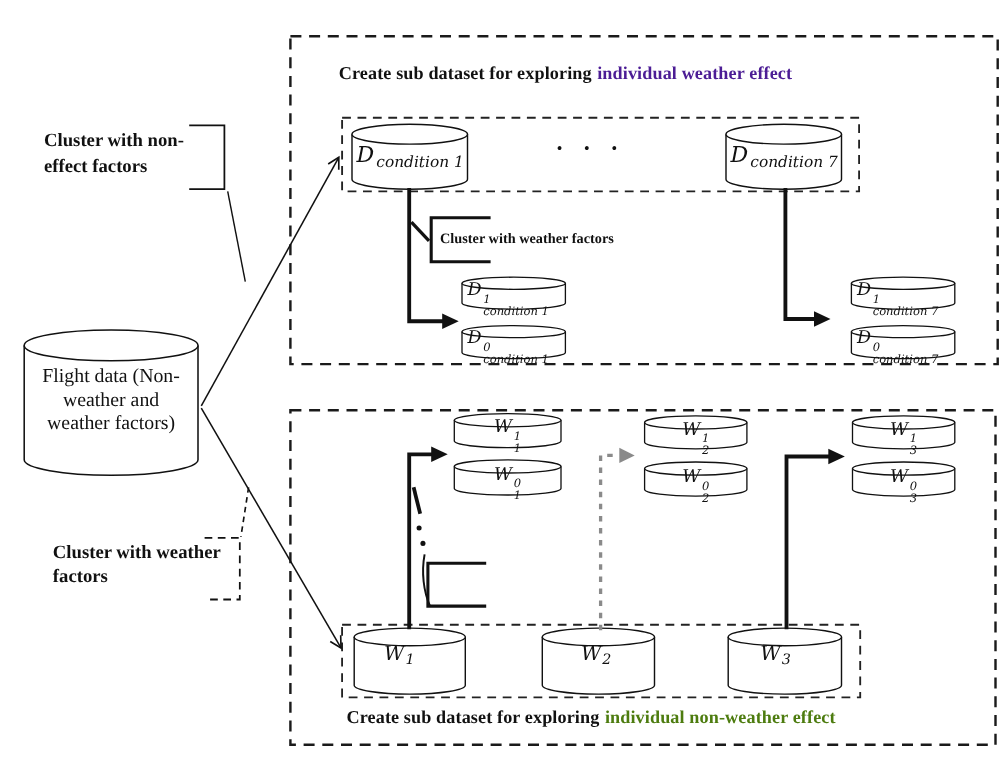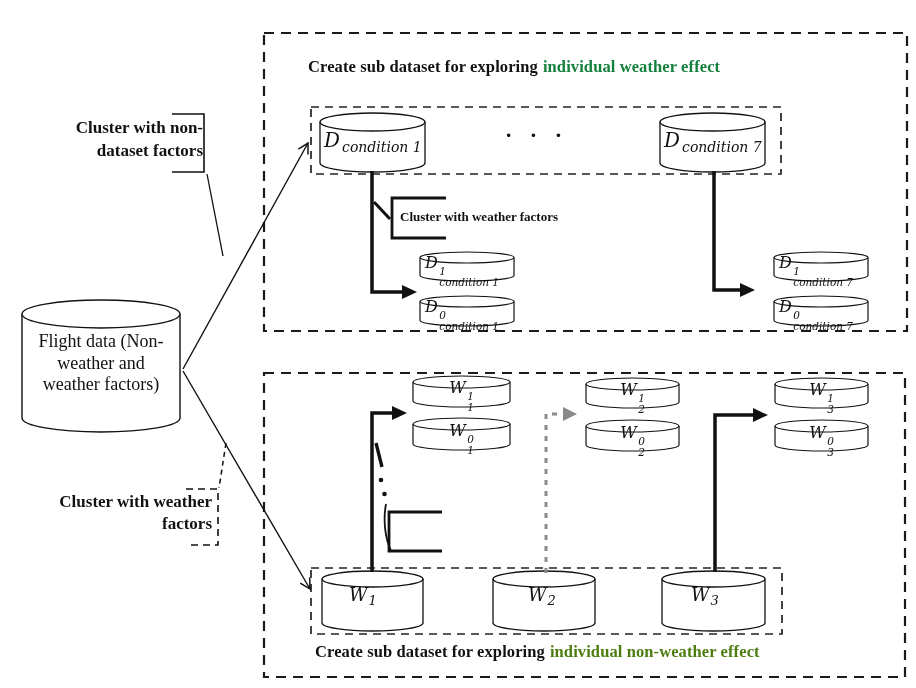--- a/index.html
+++ b/index.html
@@ -5,21 +5,21 @@
   html,body{margin:0;padding:0;background:#fff;}
   .stage{
     position:relative;width:916px;height:688px;background:#ffffff;overflow:hidden;
     font-family:"Liberation Serif","DejaVu Serif",serif;color:#111;
   }
   .stage svg{position:absolute;left:0;top:0;}
   .txt{position:absolute;white-space:nowrap;}
   .title{font-size:16.5px;font-weight:bold;letter-spacing:.1px;}
   .title .hl{margin-left:5px;}
   .clusterlbl{font-size:13px;font-weight:bold;}
-  .leftlbl{font-size:17px;font-weight:bold;text-align:right;line-height:23px;font-family:Liberation Serif, serif;}
+  .leftlbl{font-size:17px;font-weight:bold;line-height:23px;font-family:Liberation Serif, serif;}
   .srctext{font-size:18px;text-align:center;line-height:21.5px;font-weight:normal;white-space:normal;}
   
   .m{font-family:"DejaVu Serif","Liberation Serif",serif;font-style:italic;line-height:1;}
   .m .base{font-size:20px;}
   .m .subonly{font-size:14px;vertical-align:-5px;margin-left:2px;}
   .mstack{font-family:"DejaVu Serif","Liberation Serif",serif;font-style:italic;line-height:1;}
   .mstack .base{font-size:16px;}
   .mstack .ss{display:inline-flex;flex-direction:column;vertical-align:-7px;margin-left:1.5px;text-align:left;}
   .mstack .sp,.mstack .sb{font-size:10.5px;line-height:1.08;}
   .wrow .base{font-size:18px;}
@@ -148,29 +148,29 @@
     <line x1="374" y1="202" x2="390" y2="219" stroke="#111" stroke-width="3"></line>
 
     <path d="M442,512 L389,512 L389,551 L442,551" fill="none" stroke="#111" stroke-width="2.8"></path>
     <line x1="376" y1="443" x2="382" y2="467" stroke="#111" stroke-width="3.4"></line>
     <circle cx="381" cy="480" r="2.3" fill="#111"></circle>
     <circle cx="384.5" cy="494" r="2.3" fill="#111"></circle>
     <path d="M386,504 C383,520 385,538 391,551" fill="none" stroke="#111" stroke-width="1.8"></path>
   </svg>
 
   <div class="txt title" style="left:308px;top:57px;">
-    <span>Create sub dataset for exploring</span><span class="hl" style="color:#15803d;">individual weather effect</span>
+    <span>Create sub dataset for exploring</span><span class="hl" style="color:#4c1d95;">individual weather effect</span>
   </div>
   <div class="txt title" style="left:315px;top:642px;">
     <span>Create sub dataset for exploring</span><span class="hl" style="color:#4d7c0f;">individual non-weather effect</span>
   </div>
 
   <div class="txt leftlbl" style="left:40px;top:116px;width:163px;">
     <div>Cluster with non-</div>
-    <div>dataset factors</div>
+    <div>effect factors</div>
   </div>
   <div class="txt leftlbl" style="left:48px;top:491px;width:164px;line-height:22px;">
     <div>Cluster with weather</div>
     <div>factors</div>
   </div>
 
   <div class="txt clusterlbl" style="left:400px;top:209px;">Cluster with weather factors</div>
 
   <div class="txt srctext" style="left:30px;top:331px;width:142px;">Flight data (Non-weather and weather factors)</div>
 

